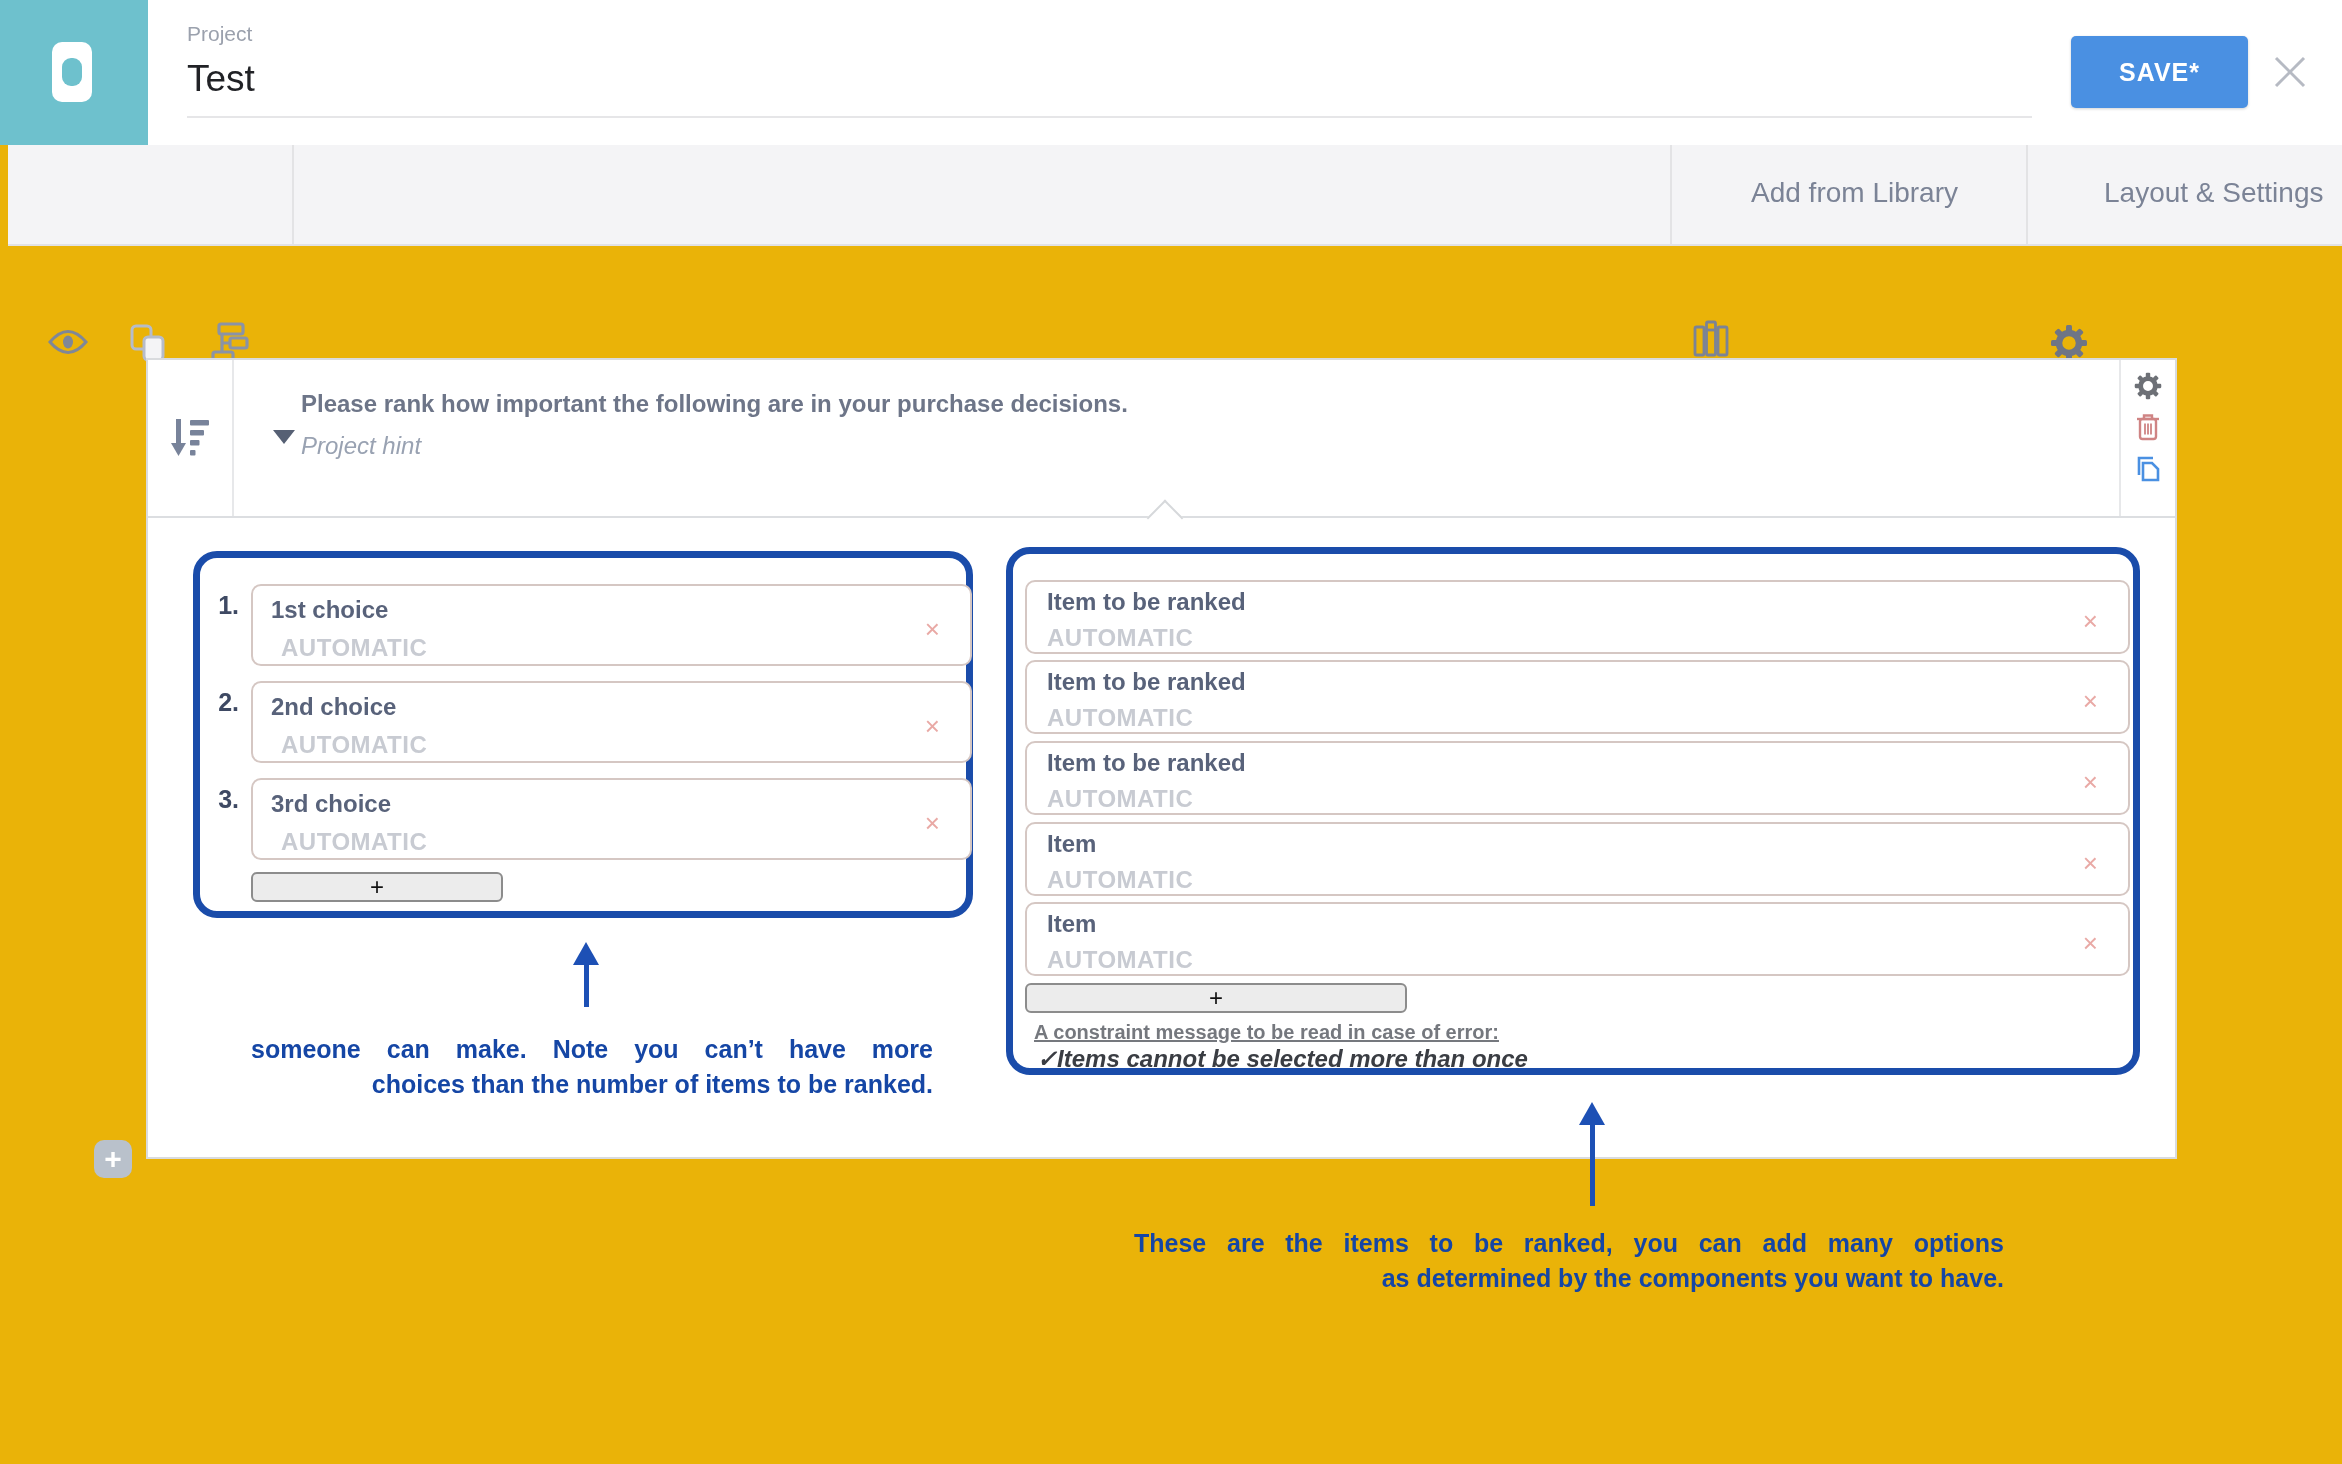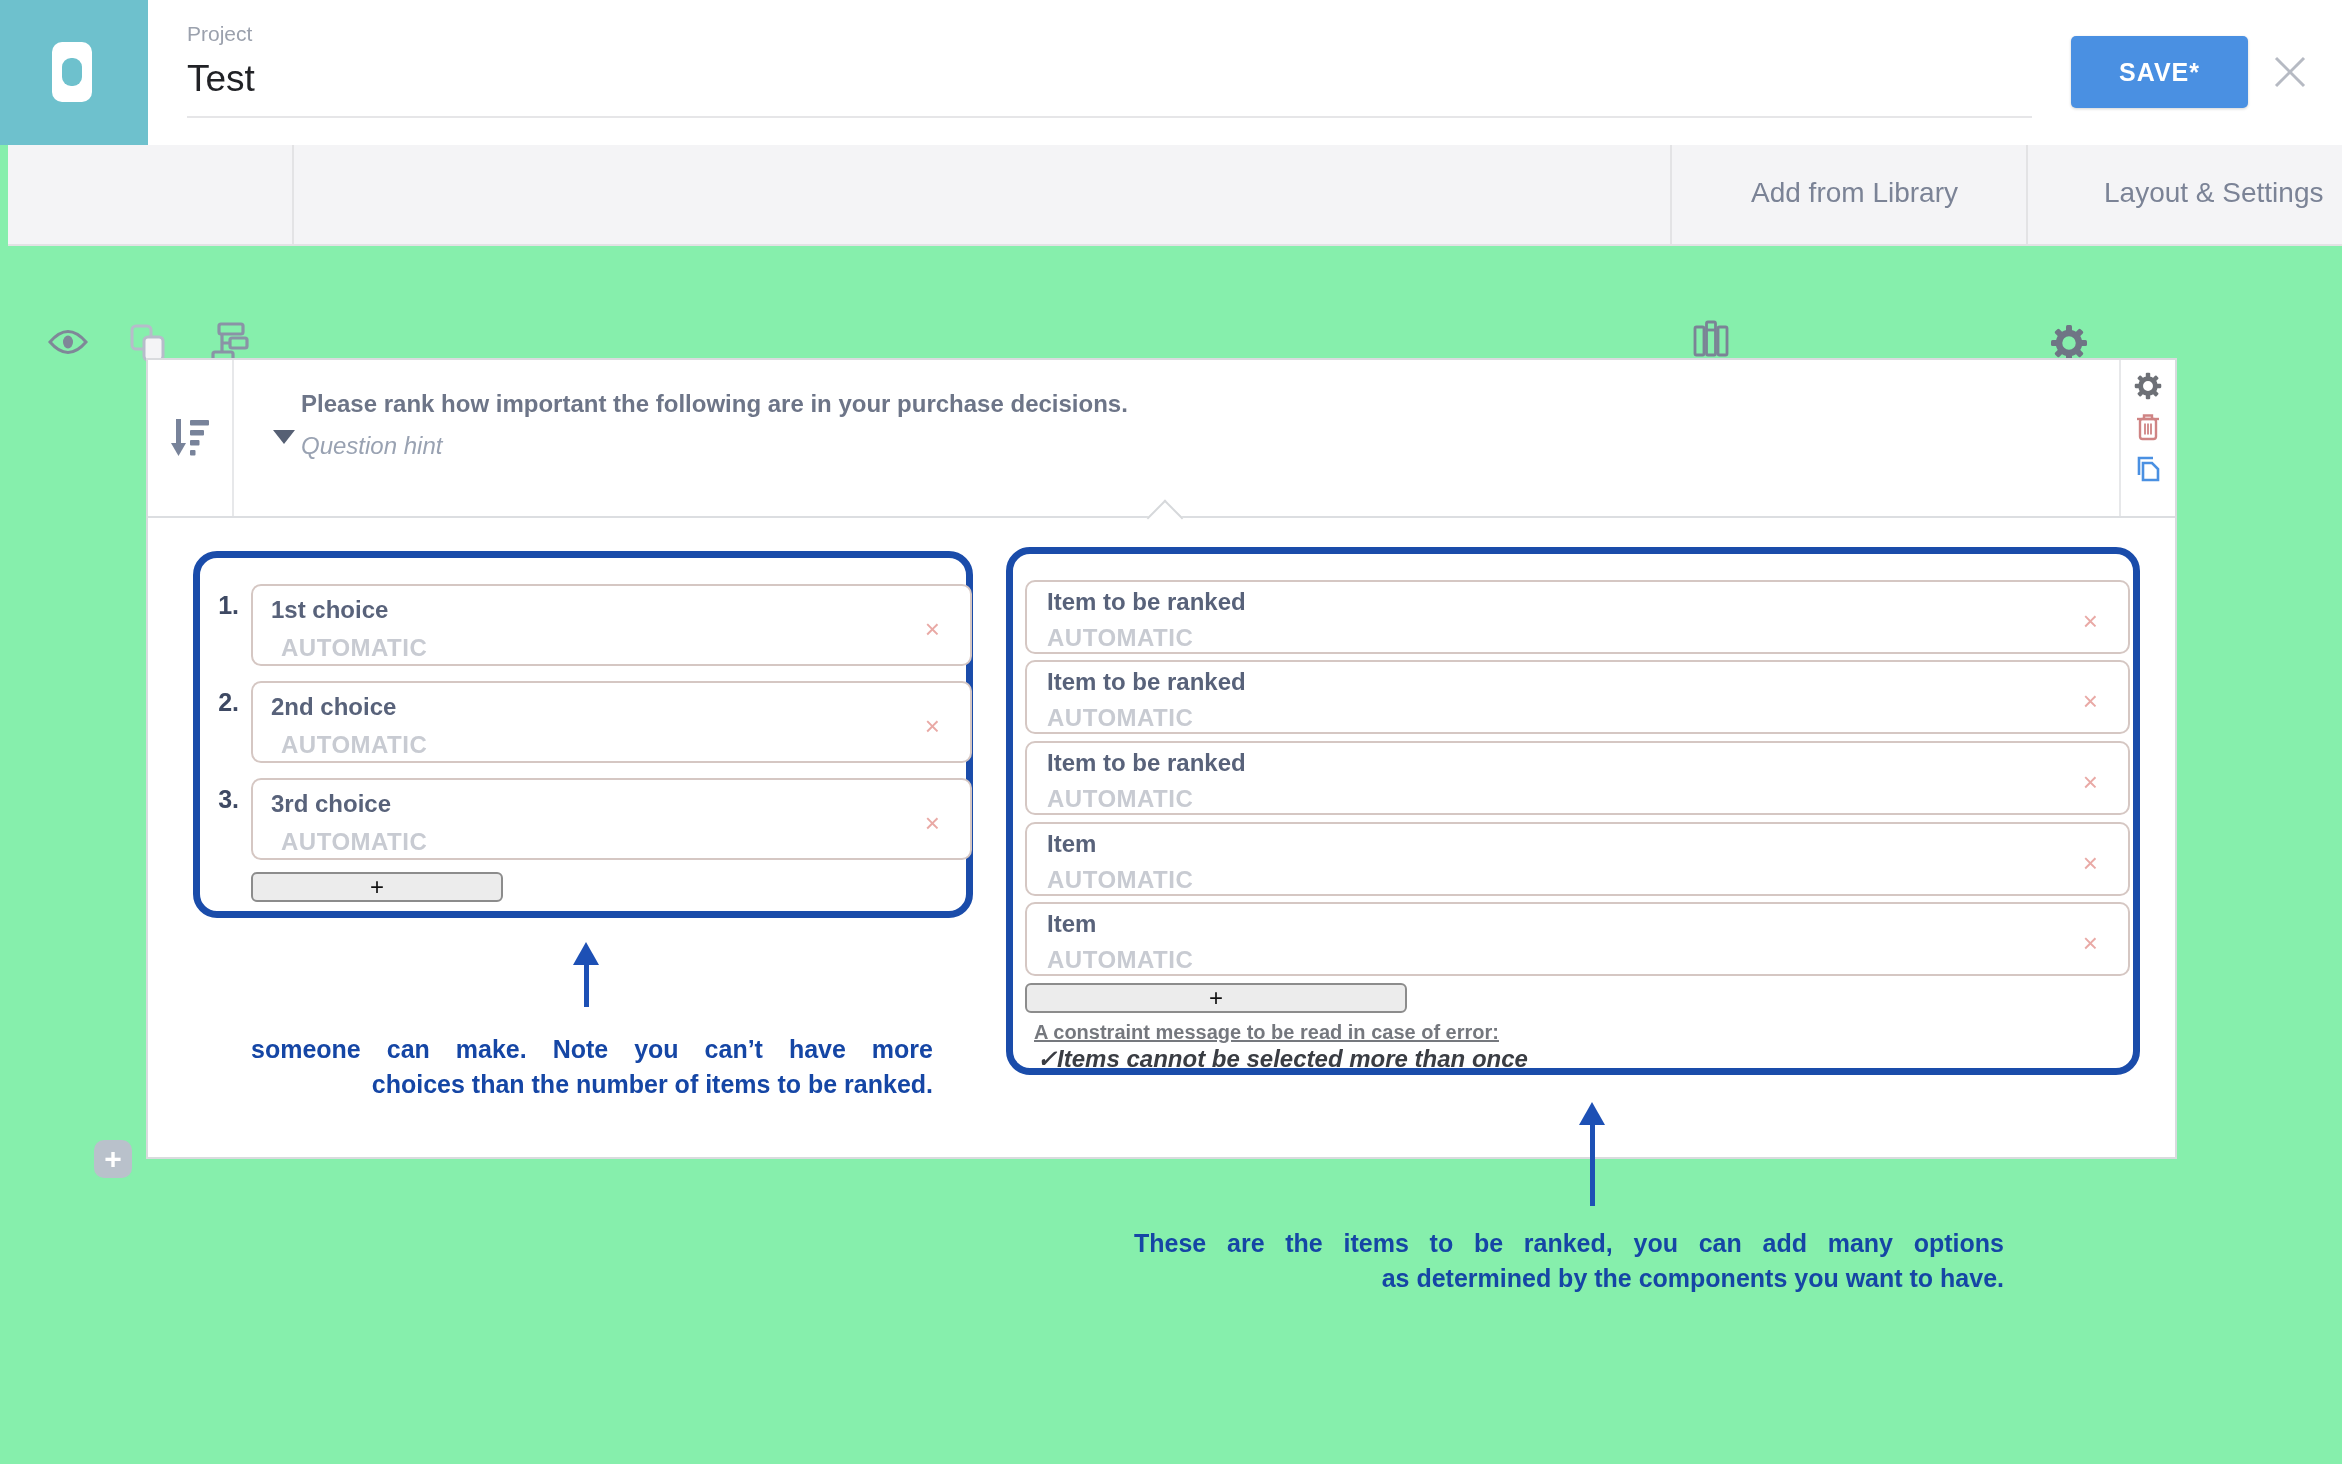--- a/index.html
+++ b/index.html
@@ -1,16 +1,16 @@
 <!DOCTYPE html>
 <html><head>
 <meta charset="utf-8">
 <style>
   html,body{margin:0;padding:0;background:#fff;}
-  .canvas{position:relative;width:2342px;height:1464px;background:#86efac;
+  .canvas{position:relative;width:2342px;height:1464px;background:#eab308;
     font-family:"Liberation Sans", sans-serif;overflow:hidden;}
 
   
   .top-header{position:absolute;left:0;top:0;width:2342px;height:145px;background:#fff;}
   .logo{position:absolute;left:0;top:0;width:148px;height:145px;background:#6ec1cd;}
   .logo-glyph{position:absolute;left:52px;top:42px;width:40px;height:60px;background:#fff;border-radius:10px;}
   .logo-glyph::after{content:"";position:absolute;left:10px;top:16px;width:20px;height:28px;background:#6ec1cd;border-radius:9px;}
   .project-label{position:absolute;left:187px;top:22px;font-size:21px;color:#9ba1ad;}
   .project-value{position:absolute;left:187px;top:58px;font-size:37px;color:#212226;}
   .project-underline{position:absolute;left:187px;top:116px;width:1845px;height:2px;background:#e6e6e8;}
@@ -157,21 +157,21 @@
             <rect x="23" y="5" width="19" height="5.5" rx="1"></rect>
             <rect x="23" y="15" width="14" height="5.5" rx="1"></rect>
             <rect x="23" y="25" width="9.5" height="5.5" rx="1"></rect>
             <rect x="23" y="35" width="5.5" height="5.5" rx="1"></rect>
           </g>
         </svg>
       </div>
 
       <div class="caret-down"></div>
       <div class="q-title">Please rank how important the following are in your purchase decisions.</div>
-      <div class="q-hint">Question hint</div>
+      <div class="q-hint">Project hint</div>
 
       <div class="qh-rightcol">
         <span class="qh-iconbtn">
           <svg width="28" height="28" viewBox="0 0 38 38">
             <g fill="#6d7076">
               <rect x="16" y="1" width="6" height="8" rx="1.5"></rect>
               <rect x="16" y="29" width="6" height="8" rx="1.5"></rect>
               <rect x="1" y="16" width="8" height="6" rx="1.5"></rect>
               <rect x="29" y="16" width="8" height="6" rx="1.5"></rect>
               <rect x="16" y="1" width="6" height="8" rx="1.5" transform="rotate(45 19 19)"></rect>

